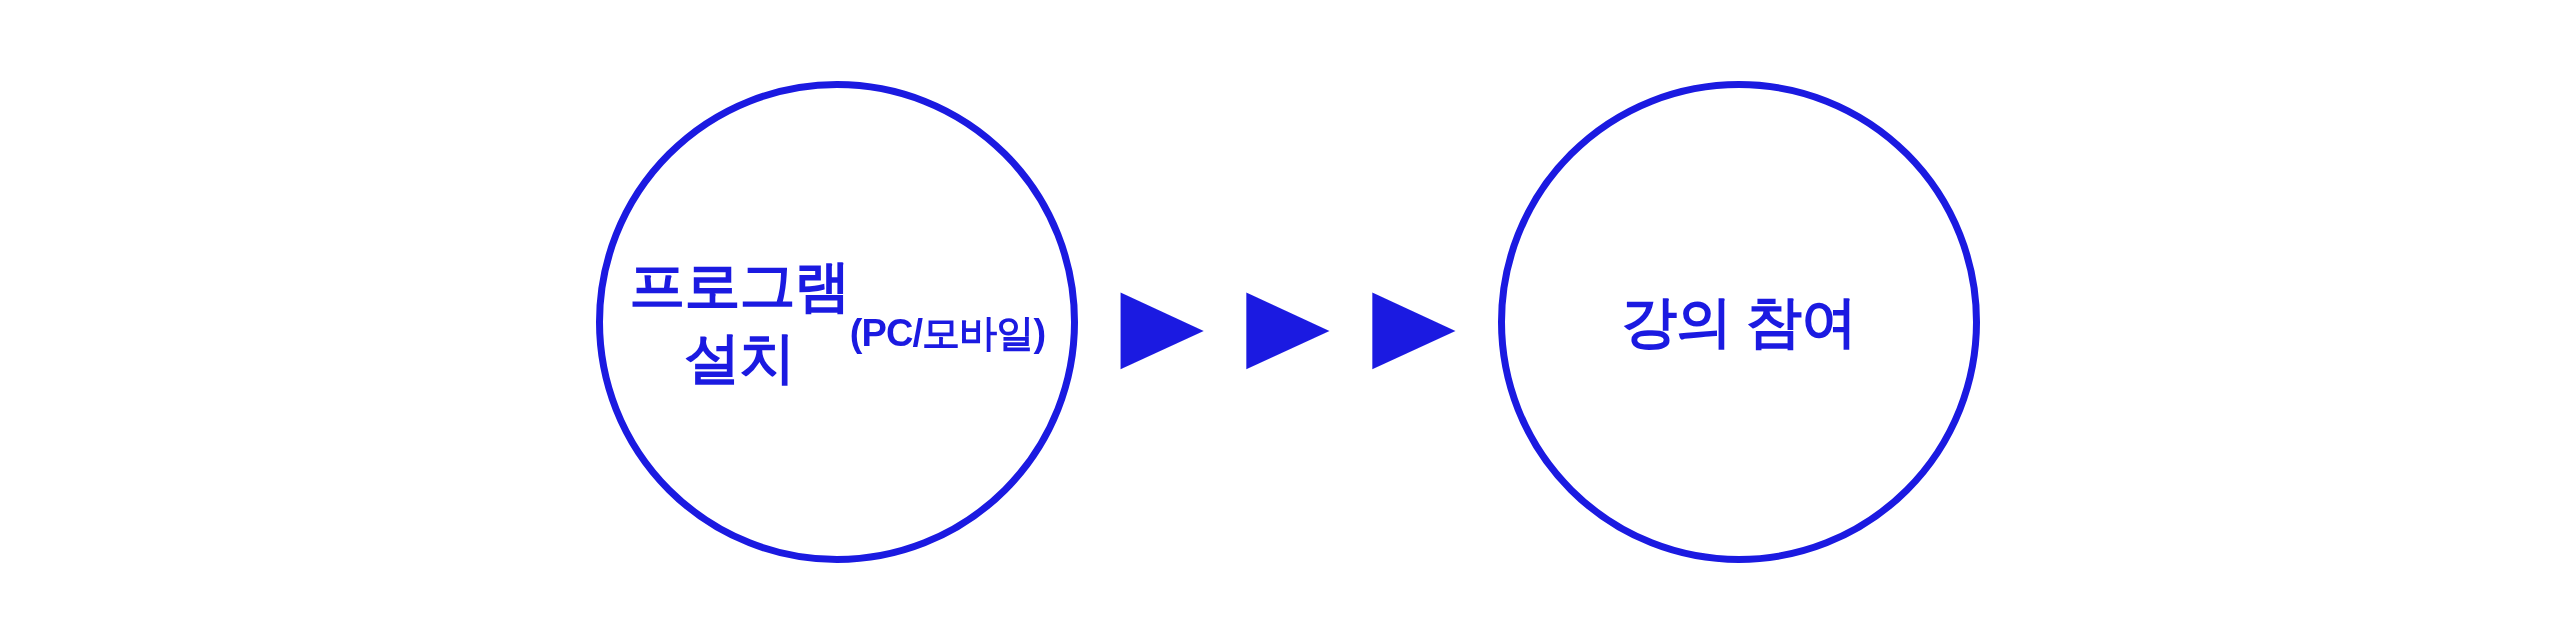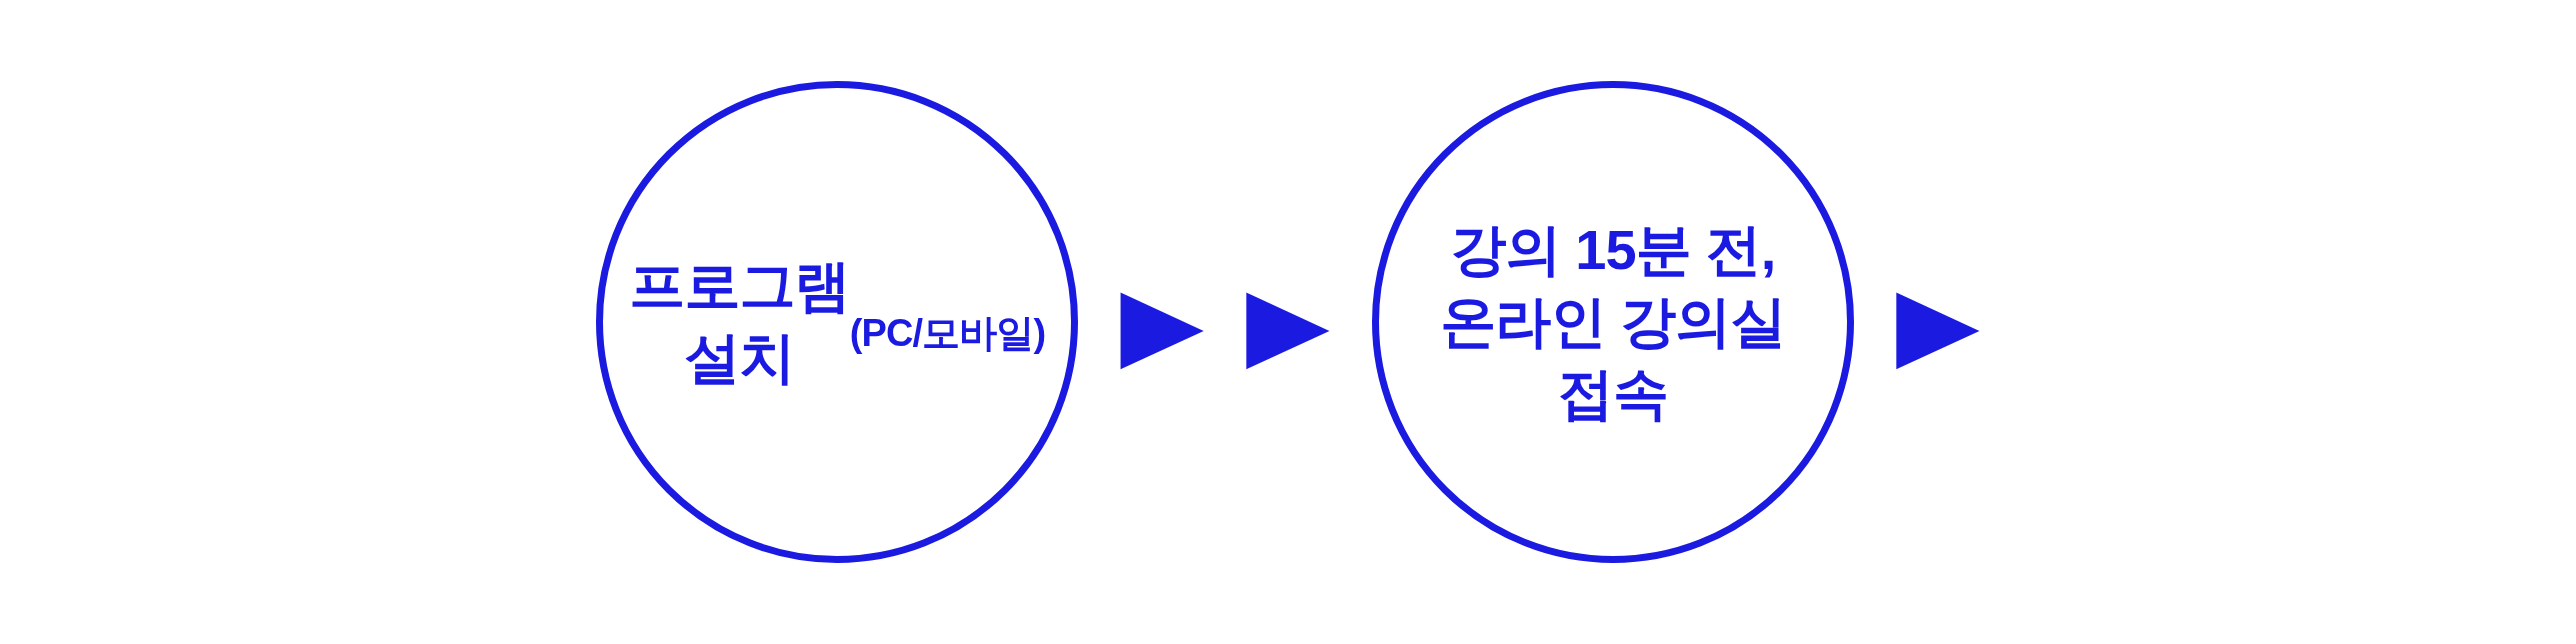--- a/index.html
+++ b/index.html
@@ -75,24 +75,22 @@
     <div class="step-label">프로그램
 설치</div>
     <div class="step-subtext">(PC/모바일)</div>
   </div>
 
   <div class="arrow">▶</div>
 
 
   <div class="arrow">▶</div>
 
-  <div class="step-circle">
-    <div class="step-label">강의 15분 전,
-온라인 강의실
-접속</div>
-
-  </div>
 
   <div class="arrow">▶</div>
 
+  <div class="step-circle">
+    <div class="step-label">강의 참여</div>
+
+  </div>
 
 </div>
 
 
 </body></html>

